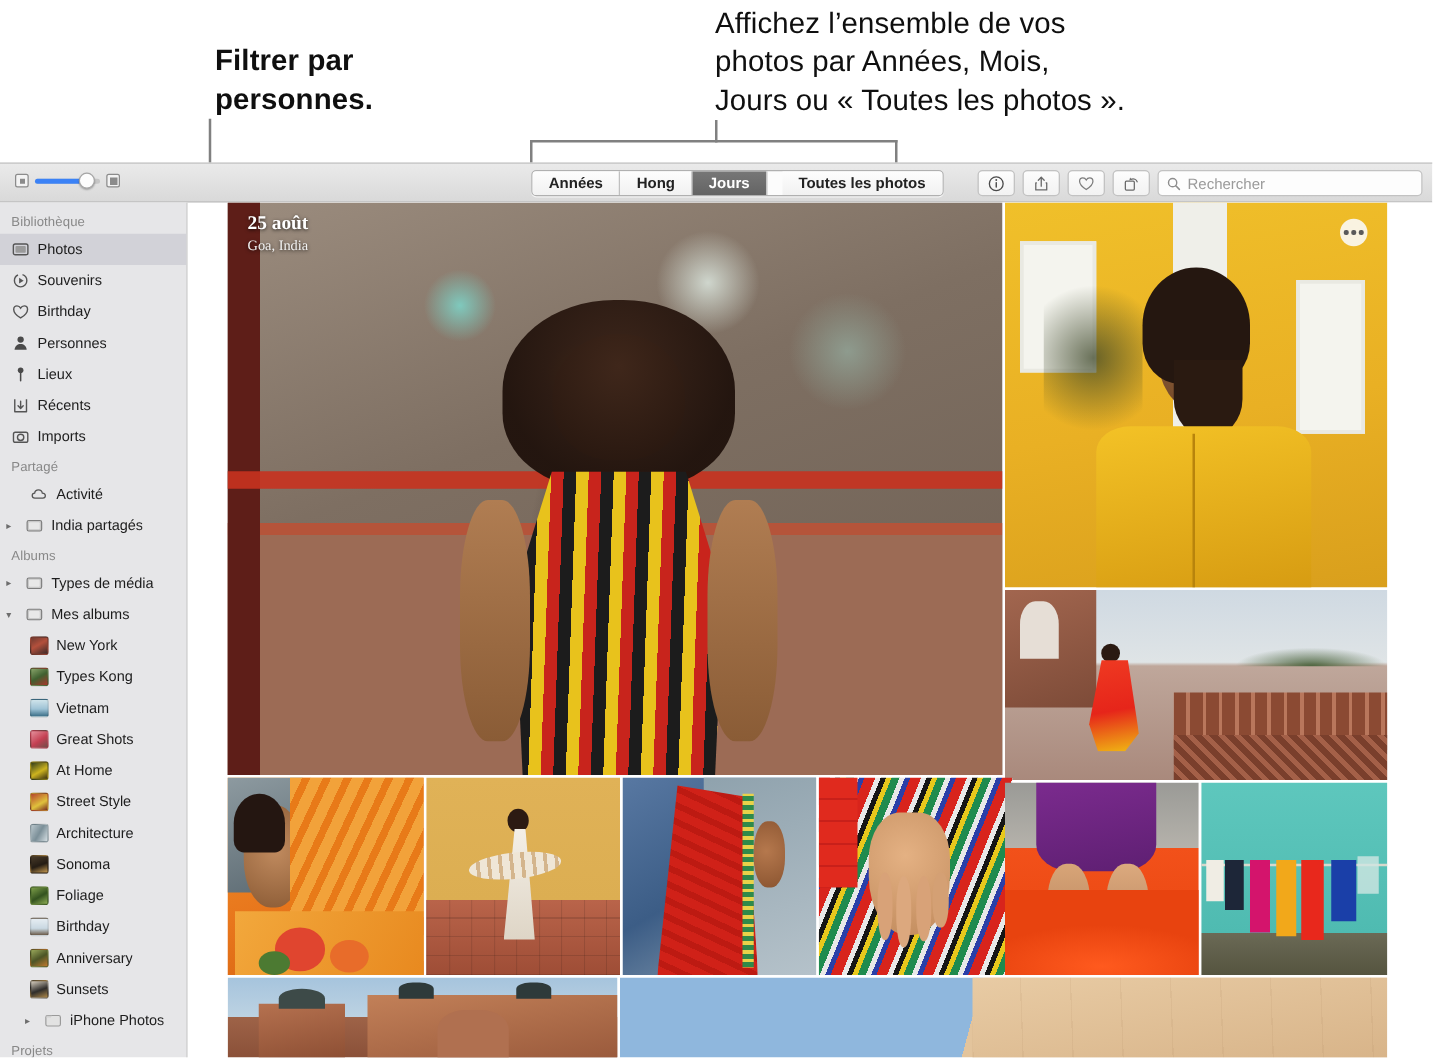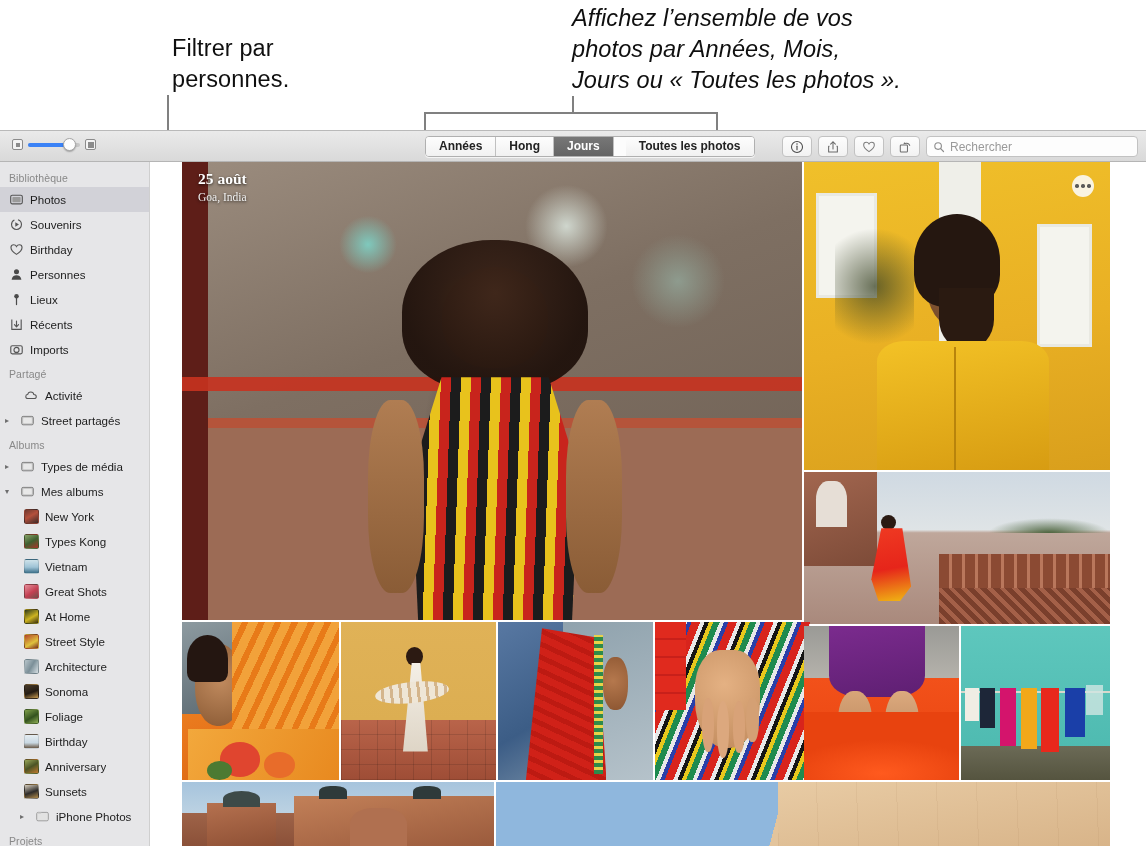--- a/index.html
+++ b/index.html
@@ -14,22 +14,22 @@
   
   .callout-text {
     position: absolute;
     font-size: 23.5px;
     line-height: 31px;
     color: #0f0f0f;
     font-weight: 400;
     white-space: pre-line;
     letter-spacing: 0.1px;
   }
-  #callout-left-text { left: 172px; top: 33px; }
-  #callout-right-text { left: 572px; top: 3px; font-style: italic; }
+  #callout-left-text { left: 172px; top: 33px; font-weight: bold; }
+  #callout-right-text { left: 572px; top: 3px; }
 
   .leader { position: absolute; background: #808080; }
 
   
   #window {
     position: absolute;
     left: 0px; top: 130px;
     width: 1146px; height: 716px;
     background: #ffffff;
     border-top: 1px solid #b9b9b9;
@@ -348,21 +348,21 @@
       </div>
 
       <div class="row" style="padding-left:5px">
         <span class="disc">▸</span>
         <span class="sb-icon">
           <svg width="15" height="15" viewBox="0 0 16 16">
             <rect x="1.8" y="3.6" width="12.4" height="9" rx="1.5" fill="#c9c9c9" stroke="#7d7d7d" stroke-width="1"></rect>
             <rect x="3.4" y="5.2" width="9.2" height="5.8" rx="0.8" fill="#e8e8e8"></rect>
           </svg>
         </span>
-        <span class="label">Street partagés</span>
+        <span class="label">India partagés</span>
       </div>
 
       <div class="section-head">Albums</div>
 
       <div class="row" style="padding-left:5px">
         <span class="disc">▸</span>
         <span class="sb-icon">
           <svg width="15" height="15" viewBox="0 0 16 16">
             <rect x="1.8" y="3.6" width="12.4" height="9" rx="1.5" fill="#c9c9c9" stroke="#7d7d7d" stroke-width="1"></rect>
             <rect x="3.4" y="5.2" width="9.2" height="5.8" rx="0.8" fill="#e8e8e8"></rect>

